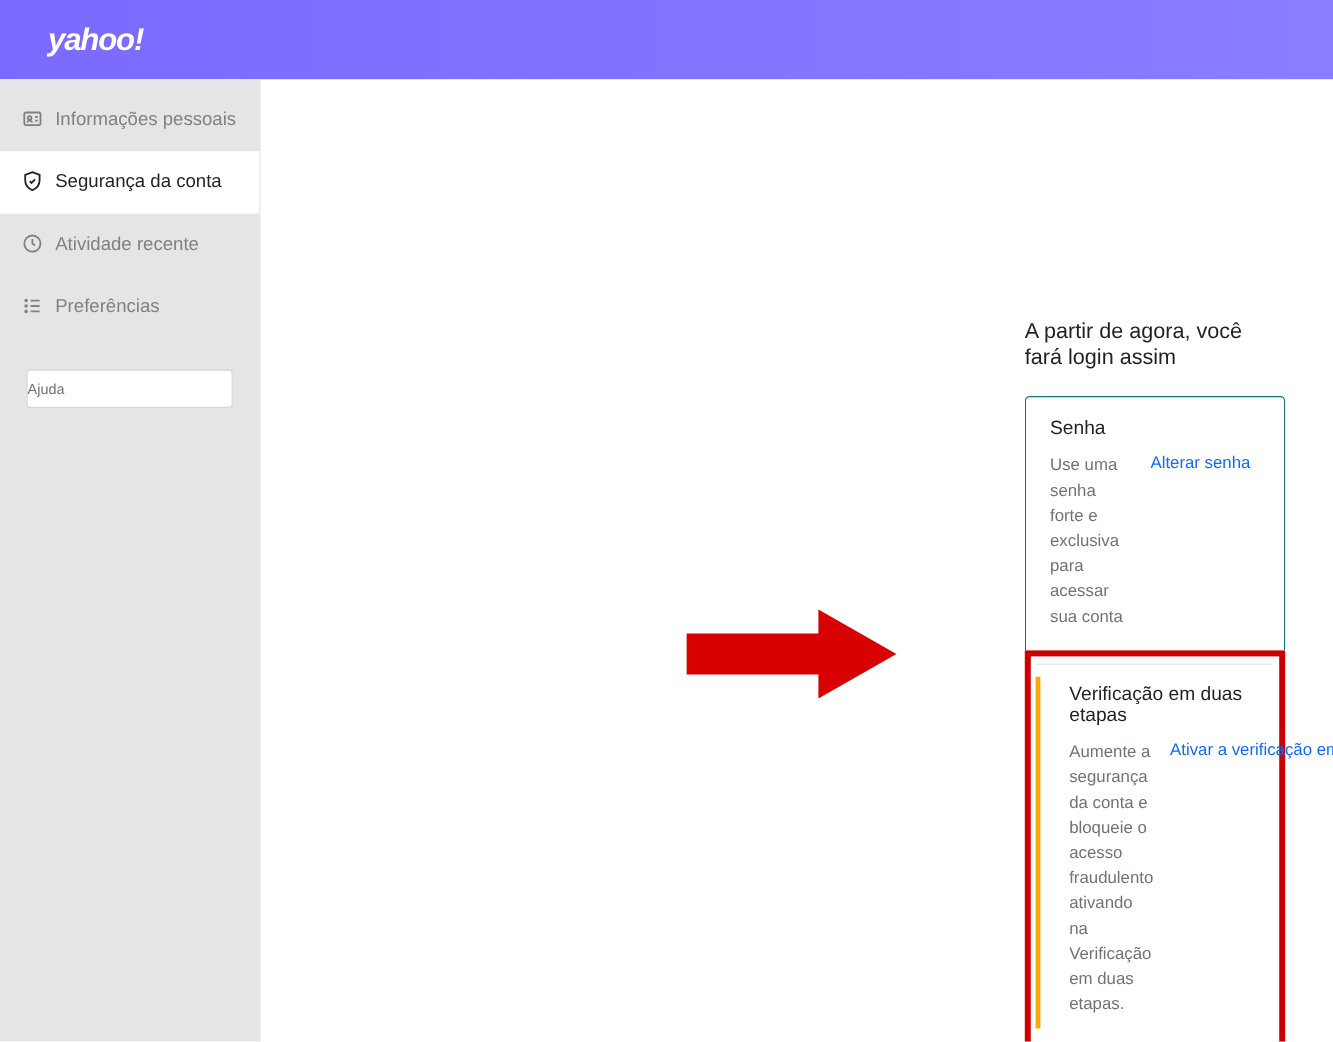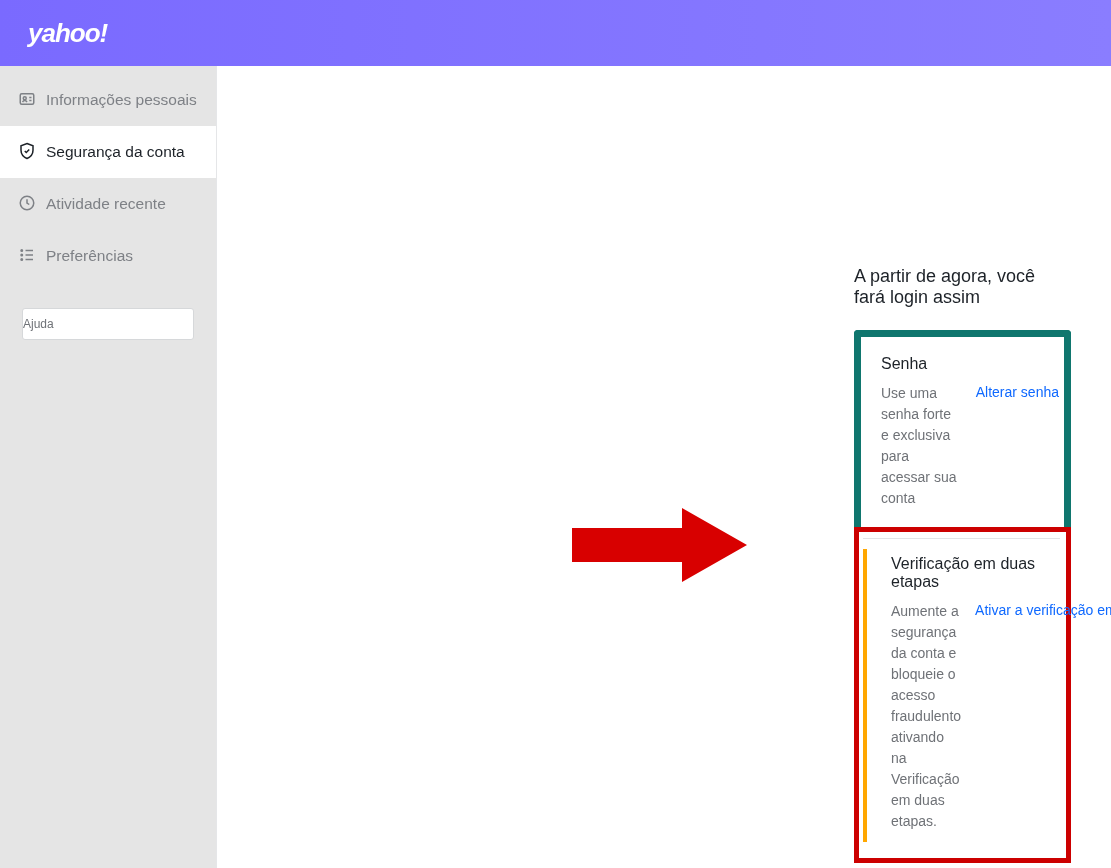--- a/index.html
+++ b/index.html
@@ -1,31 +1,31 @@
 <!DOCTYPE html>
 <html><head>
 <meta charset="utf-8">
 <style>
   * { box-sizing: border-box; margin: 0; padding: 0; }
   body { font-family: -apple-system, BlinkMacSystemFont, "Segoe UI", Helvetica, Arial, sans-serif; background: #fff; width: 1111px; height: 868px; overflow: hidden; }
-  .header { background: linear-gradient(90deg, #7a6aff 0%, #8a7dff 100%); height: 66px; display: flex; align-items: center; padding-left: 28px; }
+  .header { background: linear-gradient(90deg, #7a6aff 0%, #8a7dff 100%); height: 66px; display: flex; align-items: center; padding-left: 40px; }
   .logo { color: #fff; font-weight: 800; font-size: 26px; font-style: italic; letter-spacing: -1px; }
   .container { display: flex; height: calc(868px - 66px); }
   .sidebar { width: 217px; background: #e5e5e5; border-right: 1px solid #e5e6e8; padding-top: 8px; }
   .side-item { display: flex; align-items: flex-start; padding: 14px 14px 14px 18px; color: #7e8186; font-size: 15.5px; line-height: 1.55; cursor: pointer; }
   .side-item .icon { width: 28px; flex: 0 0 28px; color: #7e8186; display: flex; align-items: flex-start; padding-top: 2px; }
   .side-item.active { background: #fff; color: #1d2228; }
   .side-item.active .icon { color: #1d2228; }
   .side-item .label { flex: 1; }
   .help-btn { display: block; width: 172px; margin: 26px auto 0; text-align: left; border: 1px solid #d6d8da; background: #fff; color: #6f7277; font-size: 12px; padding: 8px 0; border-radius: 3px; cursor: pointer; }
   .main { flex: 1; position: relative; padding: 0; }
   .arrow { position: absolute; left: 355px; top: 434px; }
   .section-title { font-size: 18px; color: #1d2228; margin: 0 0 22px 0; font-weight: 400; }
   .content-col { position: absolute; left: 637px; right: 40px; top: 200px; }
-  .card { border: 7px solid #0f766e; border-radius: 4px; padding: 18px 5px 18px 20px; margin-bottom: 14px; }
+  .card { border: 1px solid #0f766e; border-radius: 4px; padding: 18px 28px 18px 20px; margin-bottom: 14px; }
   .card h3 { font-size: 16px; color: #1d2228; font-weight: 400; margin-bottom: 10px; }
   .card-row { display: flex; gap: 14px; }
   .card-desc { color: #6f7277; font-size: 14px; line-height: 1.5; flex: 1; }
   .card-action { text-align: right; white-space: nowrap; }
   .link { color: #0f69ff; font-size: 14px; cursor: pointer; }
   .highlight-wrap { border: 5px solid #cc0000; padding: 6px 6px 6px 4px; margin-bottom: 36px; position: relative; }
   .highlight-card { border-top: 1px solid #e3e4e7; padding: 16px 14px 20px 14px; position: relative; }
   .accent-bar { position: absolute; left: 0; top: 10px; bottom: 10px; width: 4px; background: #ffa700; }
   .highlight-card .inner { padding-left: 14px; }
   svg { display: block; }

